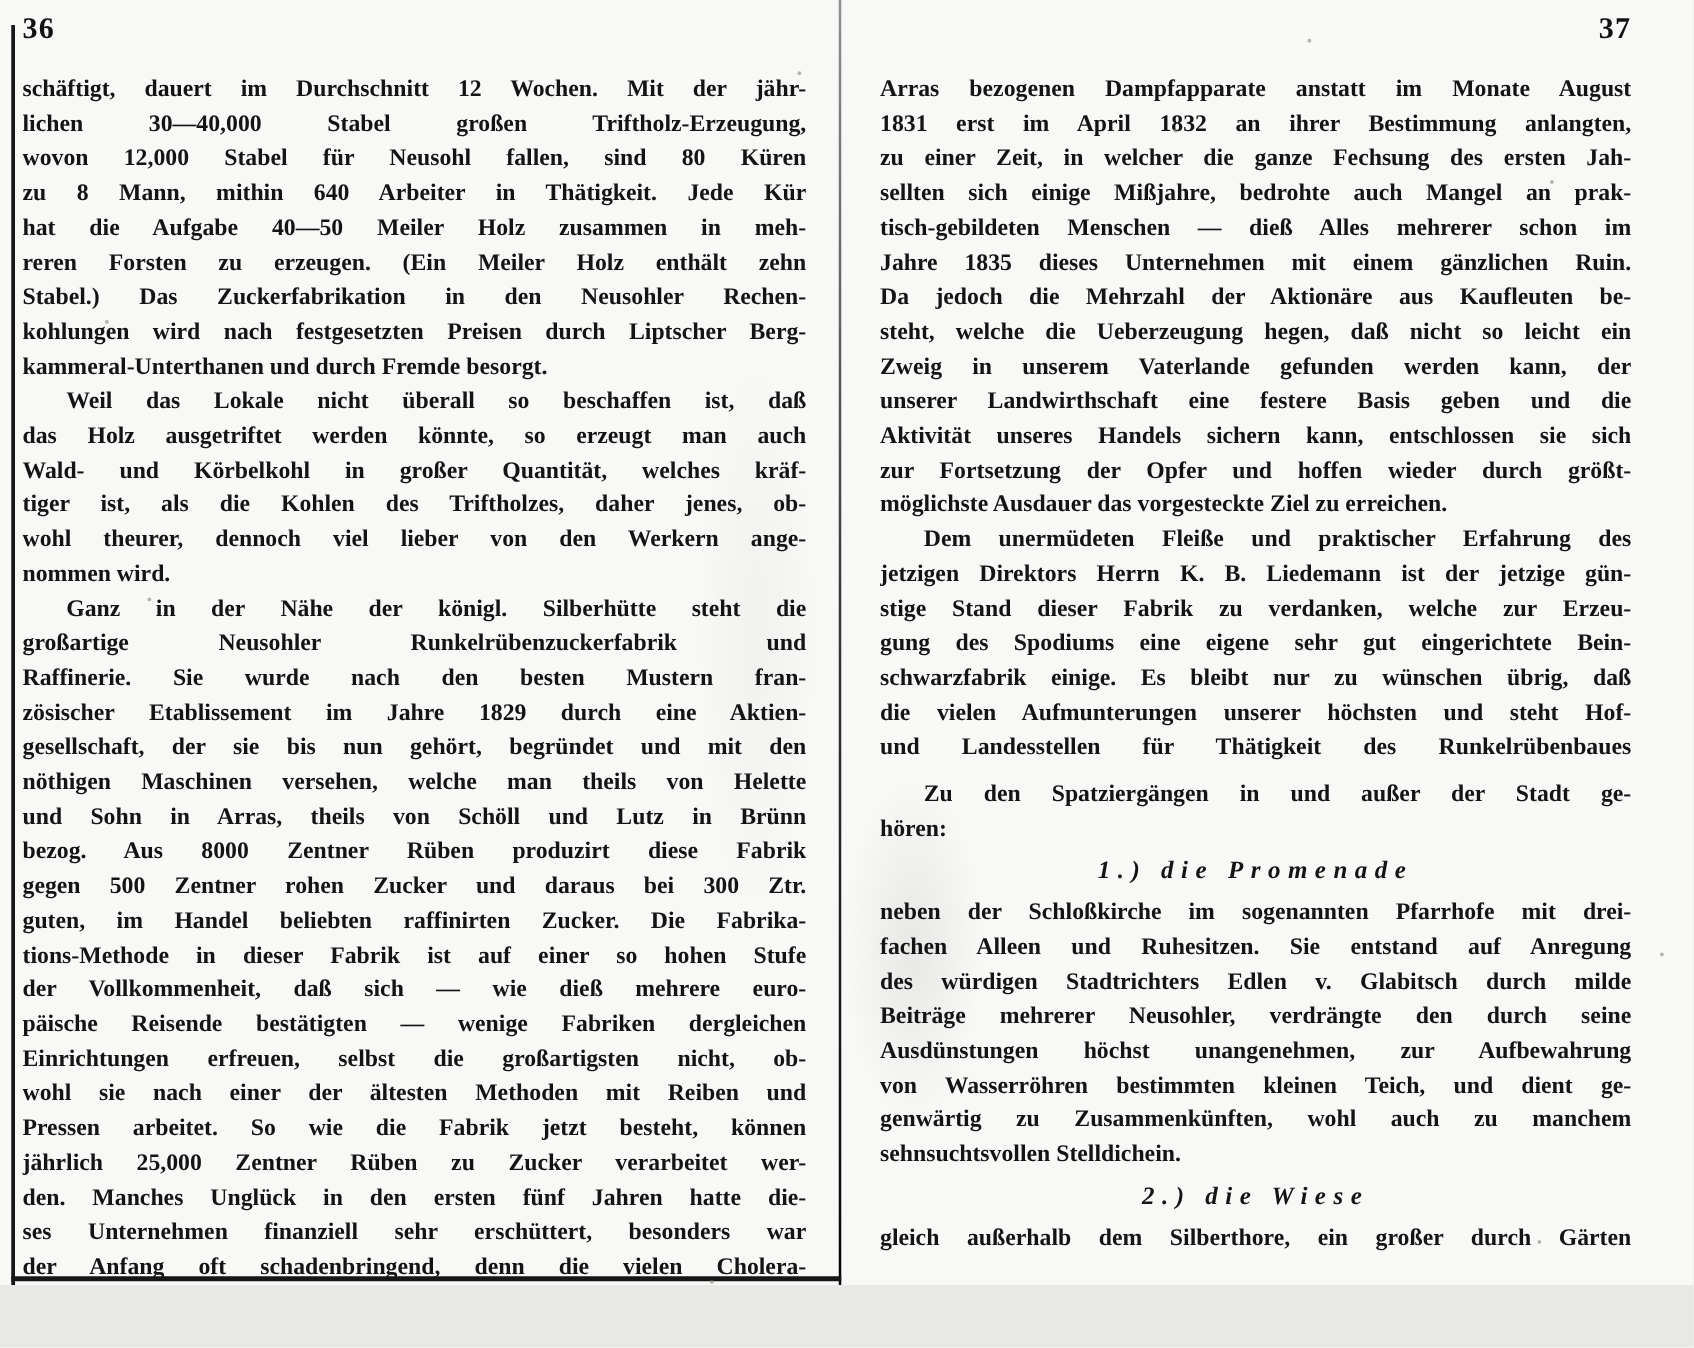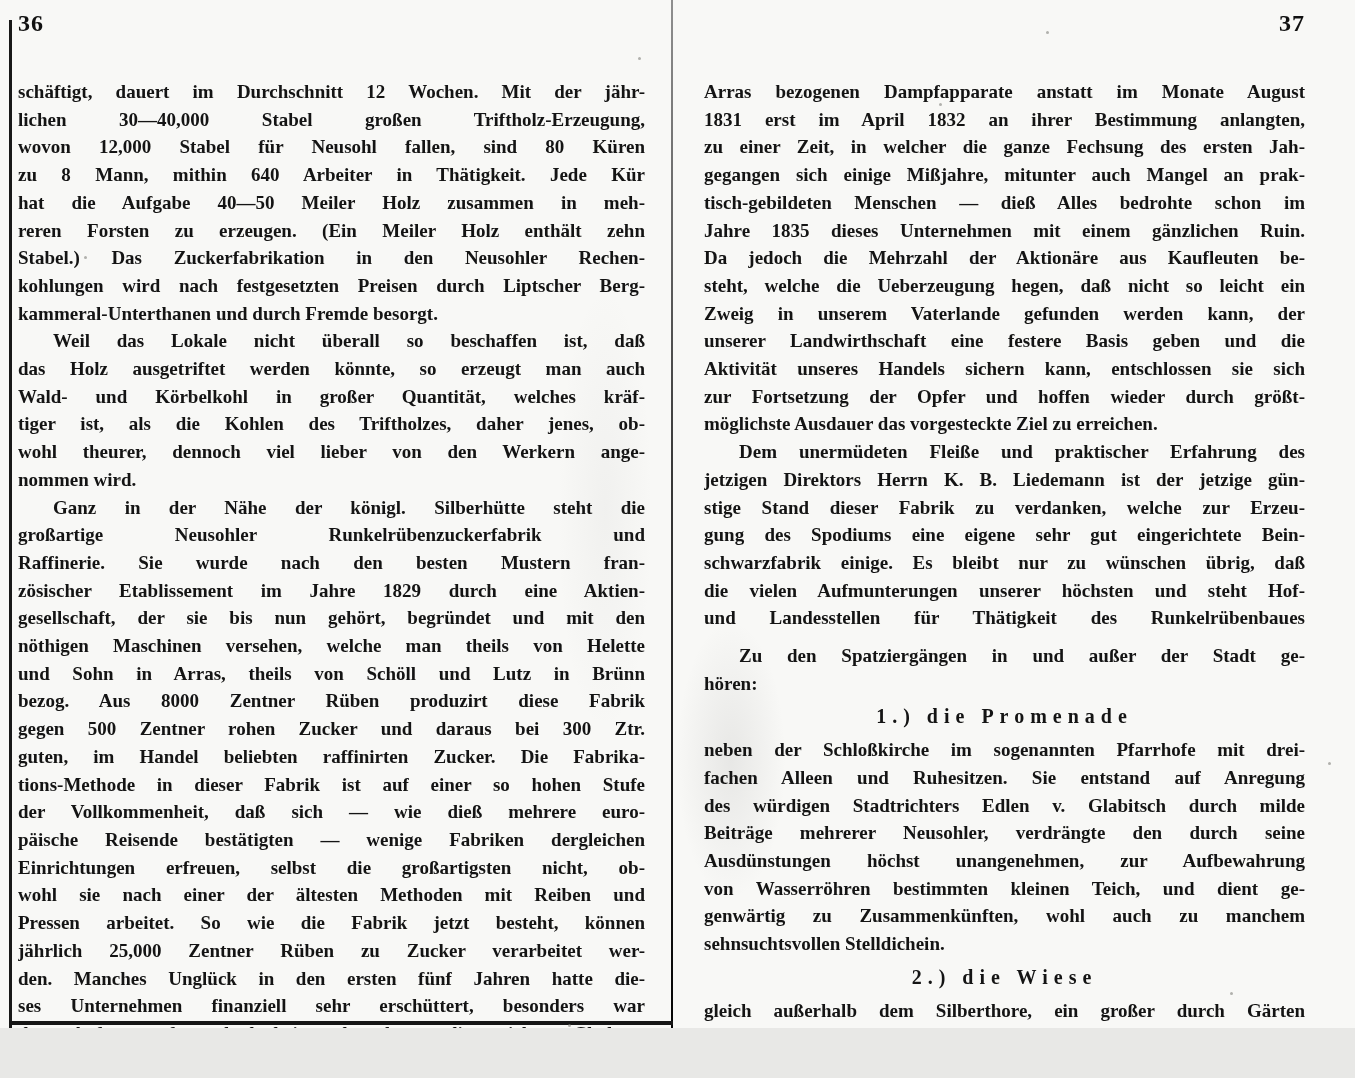--- a/index.html
+++ b/index.html
@@ -30,32 +30,32 @@
 
   .page { position:absolute; top:8px; }
   .page-left  { left:18px;  width:627px; }
   .page-right { left:704px; width:601px; }
 
   .pagenum {
     font-size:24px; font-weight:700; letter-spacing:1px; line-height:30px; color:#111;
   }
   .page-right .pagenum { text-align:right; }
 
-  .text-col { margin-top:40px; }
+  .text-col { margin-top:20px; }
 
   .block { margin:0; }
   .line {
     font-size:19px; font-weight:700; line-height:27.7px;
     text-align:justify; color:#141414;
     overflow:hidden; white-space:normal;
   }
   .line.just { text-align-last:justify; }
   .line.indent { text-indent:35px; }
 
-  .heading { margin:6px 0 5px; }
+  .heading { margin:6px 0 5px;font-style:italic; }
   .heading .line {
     text-align:center; text-align-last:center; letter-spacing:0.30em; font-size:20px;
   }
   .page-right .block:nth-child(3) { margin-top:10px; }
 </style>
 </head>
 <body>
 
 <div class="scan">
 
@@ -114,22 +114,22 @@
       </div>
   </section>
 
   <section class="page page-right">
     <div class="pagenum">37</div>
     <div class="text-col" id="col-right">
         <div class="block paragraph">
           <div class="line just">Arras bezogenen Dampfapparate anstatt im Monate August</div>
           <div class="line just">1831 erst im April 1832 an ihrer Bestimmung anlangten,</div>
           <div class="line just">zu einer Zeit, in welcher die ganze Fechsung des ersten Jah-</div>
-          <div class="line just">gegangen sich einige Mißjahre, mitunter auch Mangel an prak-</div>
-          <div class="line just">tisch-gebildeten Menschen — dieß Alles bedrohte schon im</div>
+          <div class="line just">sellten sich einige Mißjahre, bedrohte auch Mangel an prak-</div>
+          <div class="line just">tisch-gebildeten Menschen — dieß Alles mehrerer schon im</div>
           <div class="line just">Jahre 1835 dieses Unternehmen mit einem gänzlichen Ruin.</div>
           <div class="line just">Da jedoch die Mehrzahl der Aktionäre aus Kaufleuten be-</div>
           <div class="line just">steht, welche die Ueberzeugung hegen, daß nicht so leicht ein</div>
           <div class="line just">Zweig in unserem Vaterlande gefunden werden kann, der</div>
           <div class="line just">unserer Landwirthschaft eine festere Basis geben und die</div>
           <div class="line just">Aktivität unseres Handels sichern kann, entschlossen sie sich</div>
           <div class="line just">zur Fortsetzung der Opfer und hoffen wieder durch größt-</div>
           <div class="line">möglichste Ausdauer das vorgesteckte Ziel zu erreichen.</div>
         </div>
         <div class="block paragraph">

